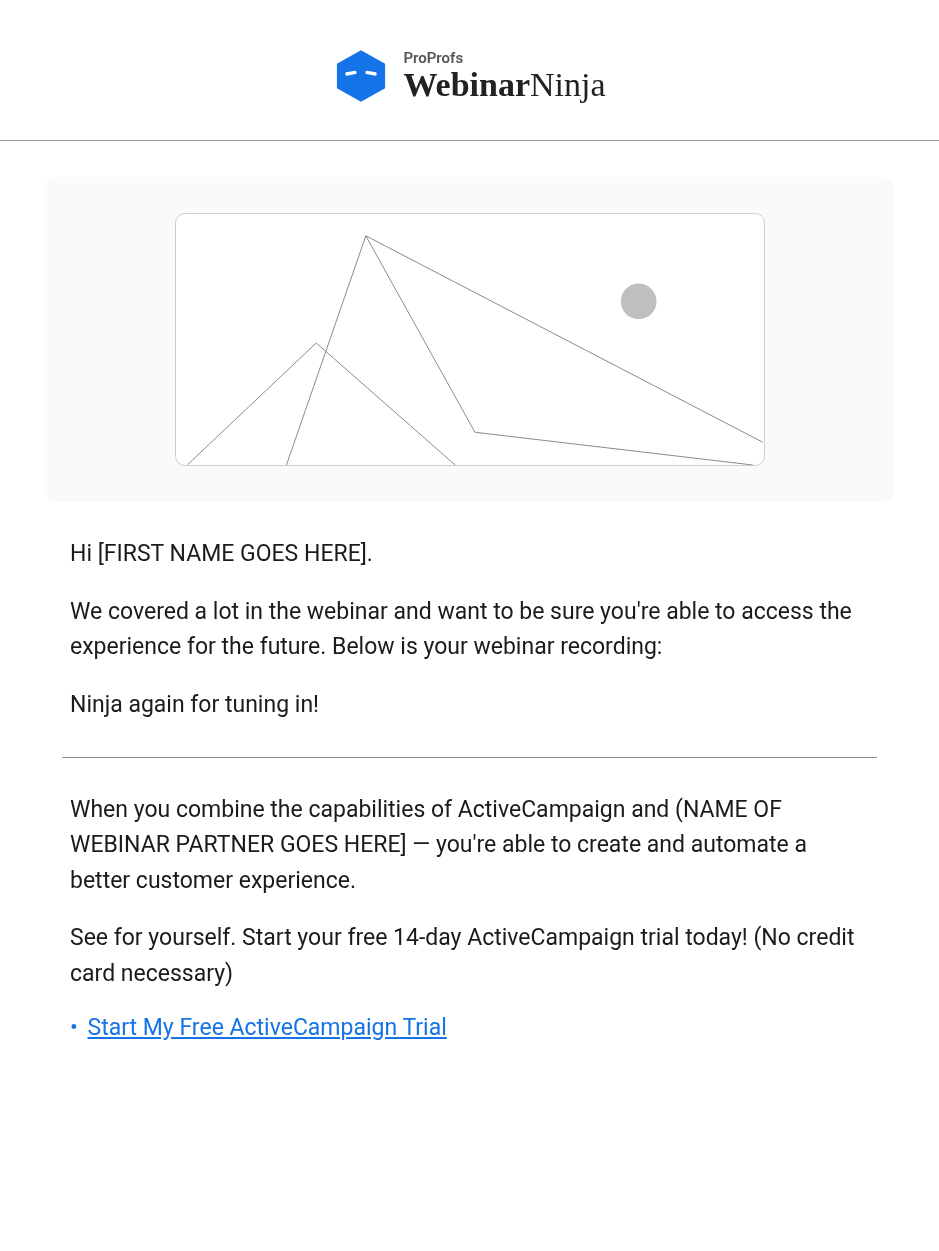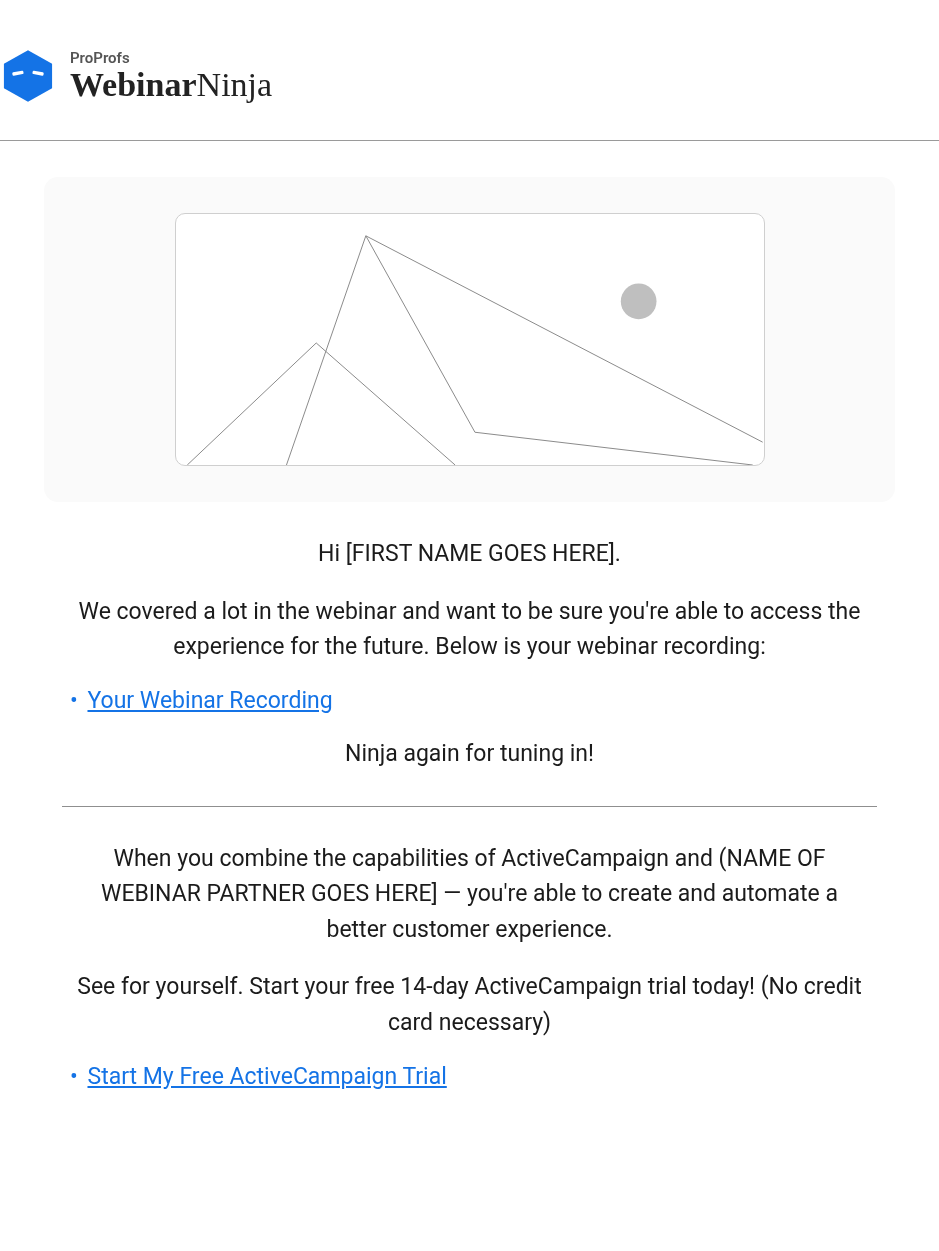--- a/index.html
+++ b/index.html
@@ -7,21 +7,21 @@
     font-family: -apple-system, BlinkMacSystemFont, "Segoe UI", Roboto, Helvetica, Arial, sans-serif;
     background: #ffffff;
     width: 939px;
     color: #1a1a1a;
   }
   .header {
     width: 100%;
     padding: 48px 0 36px 0;
     border-bottom: 1px solid #9a9a9a;
     display: flex;
-    justify-content: flex-start;
+    justify-content: center;
     align-items: center;
   }
   .logo-wrap {
     display: flex;
     align-items: center;
     gap: 14px;
   }
   .logo-mark {
     width: 56px;
     height: 56px;
@@ -72,21 +72,20 @@
     height: 100%;
   }
   .body-text {
     padding: 0 26px;
   }
   p.para {
     font-size: 23px;
     line-height: 1.55;
     margin-bottom: 22px;
     color: #1b1b1b;
-    text-align: center;
   }
   .link-line {
     font-size: 23px;
     margin-bottom: 22px;
   }
   .bullet {
     color: #1473e6;
     margin-right: 4px;
   }
   a.blue-link {
@@ -125,24 +124,20 @@
         <polyline points="10,253 140,130 280,253" fill="none" stroke="#8a8a8a" stroke-width="1"></polyline>
         <polyline points="110,253 190,22 300,220 580,253" fill="none" stroke="#8a8a8a" stroke-width="1"></polyline>
         <line x1="190" y1="22" x2="590" y2="230" stroke="#8a8a8a" stroke-width="1"></line>
       </svg>
     </div>
   </div>
 
   <div class="body-text">
     <p class="para">Hi [FIRST NAME GOES HERE].</p>
     <p class="para">We covered a lot in the webinar and want to be sure you're able to access the experience for the future. Below is your webinar recording:</p>
-    <p class="link-line">
-      <span class="bullet">•</span>
-      <a href="#" class="blue-link">Your Webinar Recording</a>
-    </p>
     <p class="para">Ninja again for tuning in!</p>
 
     <hr class="divider">
 
     <p class="para">When you combine the capabilities of ActiveCampaign and (NAME OF WEBINAR PARTNER GOES HERE] — you're able to create and automate a better customer experience.</p>
     <p class="para">See for yourself. Start your free 14-day ActiveCampaign trial today! (No credit card necessary)</p>
     <p class="link-line">
       <span class="bullet">•</span>
       <a href="#" class="blue-link">Start My Free ActiveCampaign Trial</a>
     </p>

